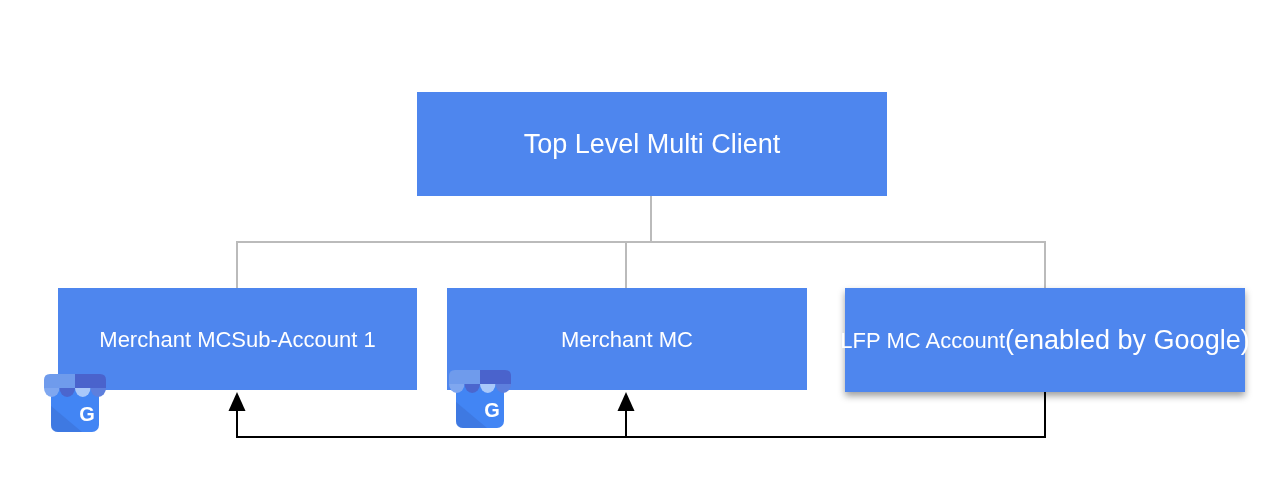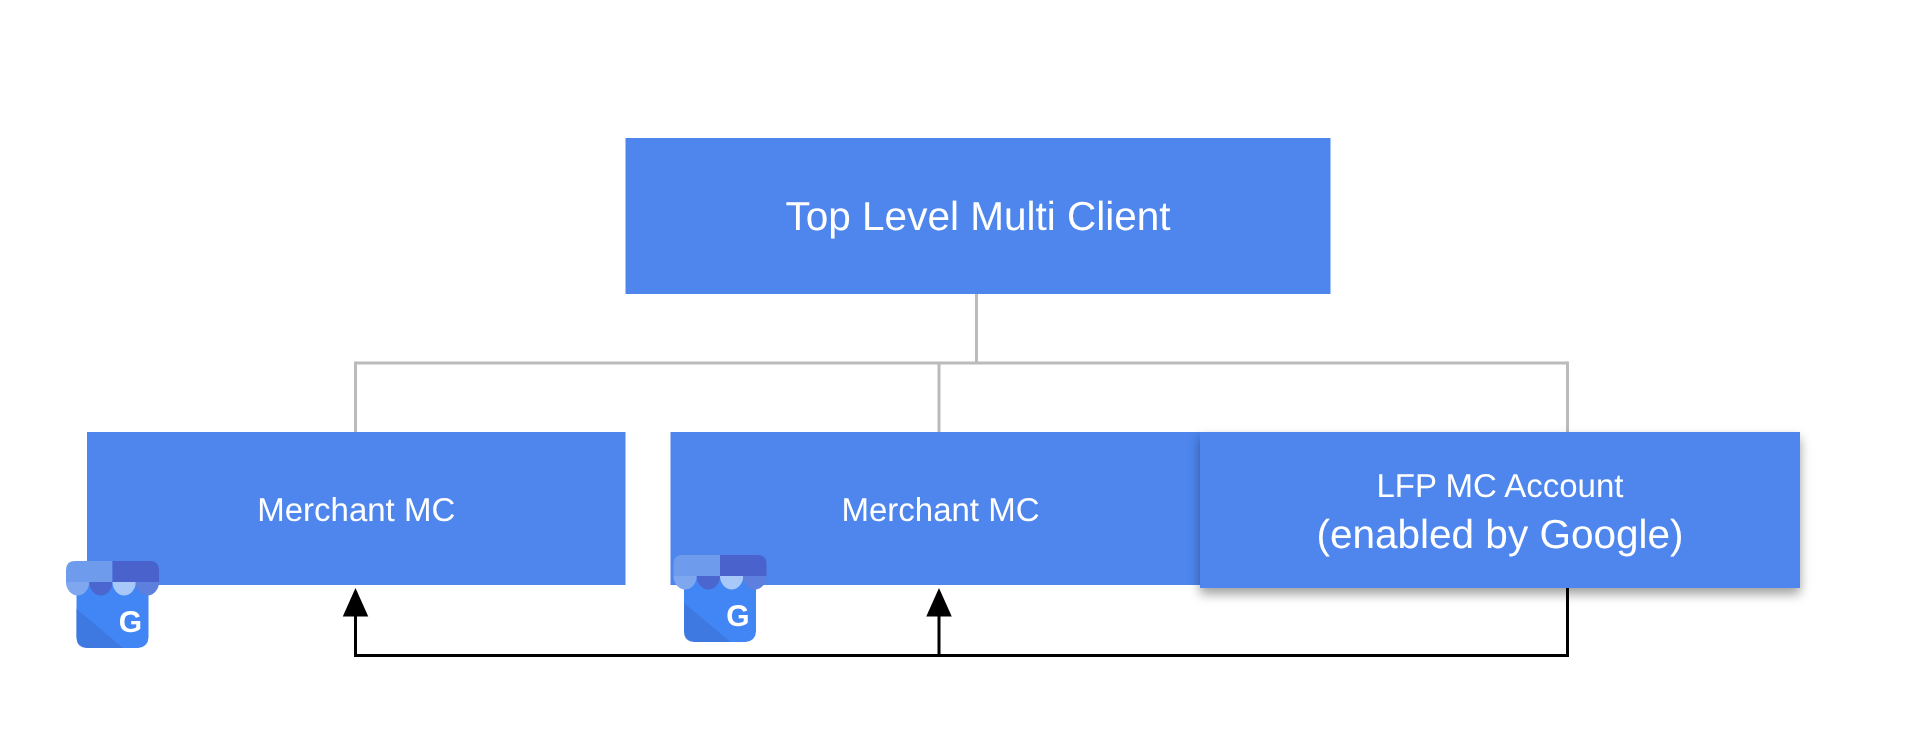--- a/index.html
+++ b/index.html
@@ -14,28 +14,28 @@
   html,body{margin:0;padding:0;}
   body{background:#ffffff;font-family:"Liberation Sans","DejaVu Sans",sans-serif;}
   .canvas{
     position:relative;width:1286px;height:501px;background:#ffffff;overflow:hidden;
   }
   .connector-layer{
     position:absolute;left:0;top:0;width:1286px;height:501px;z-index:1;
   }
   .node{
     position:absolute;z-index:2;background:var(--node-fill);color:var(--node-text);
-    display:flex;flex-direction:column;align-items:center;justify-content:center;
+    display:flex;flex-direction:row;align-items:center;justify-content:center;
     text-align:center;
   }
   .node .line{white-space:nowrap;}
   .node-root{left:417px;top:92px;width:470px;height:104px;font-size:27px;line-height:41px;}
   .node-sub1{left:58px;top:288px;width:359px;height:102px;font-size:22px;line-height:33px;}
   .node-sub2{left:447px;top:288px;width:360px;height:102px;font-size:22px;line-height:33px;}
-  .node-lfp{left:800px;top:288px;width:400px;height:104px;font-size:22px;line-height:33px;
+  .node-lfp{left:845px;top:288px;width:400px;height:104px;font-size:22px;line-height:33px;
     box-shadow:0 4px 7px rgba(0,0,0,0.38);}
   .node-lfp .line2{font-size:27px;}
   .gmb-icon{position:absolute;z-index:3;width:66px;height:64px;}
   .gmb-icon-1{left:42px;top:368px;}
   .gmb-icon-2{left:447px;top:364px;}
 </style>
 </head>
 <body>
 
 <div class="canvas">
@@ -61,20 +61,21 @@
       <polygon points="626,392 617.5,411 634.5,411"></polygon>
     </g>
   </svg>
 
   <div class="node node-root">
     <div class="line line1">Top Level Multi Client</div>
   </div>
 
   <div class="node node-sub1">
     <div class="line line1">Merchant MC</div>
+    <div class="line line2">Sub-Account 1</div>
   </div>
 
   <div class="node node-sub2">
     <div class="line line1">Merchant MC</div>
   </div>
 
   <div class="node node-lfp">
     <div class="line line1">LFP MC Account</div>
     <div class="line line2">(enabled by Google)</div>
   </div>

